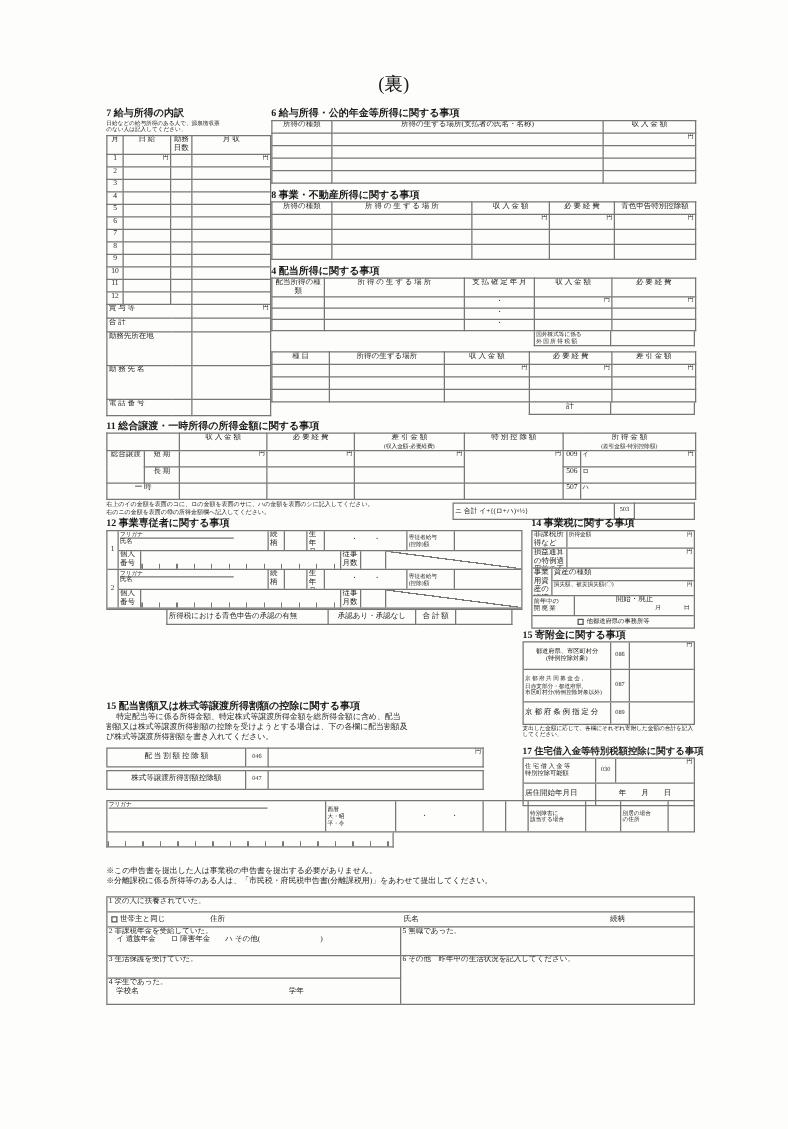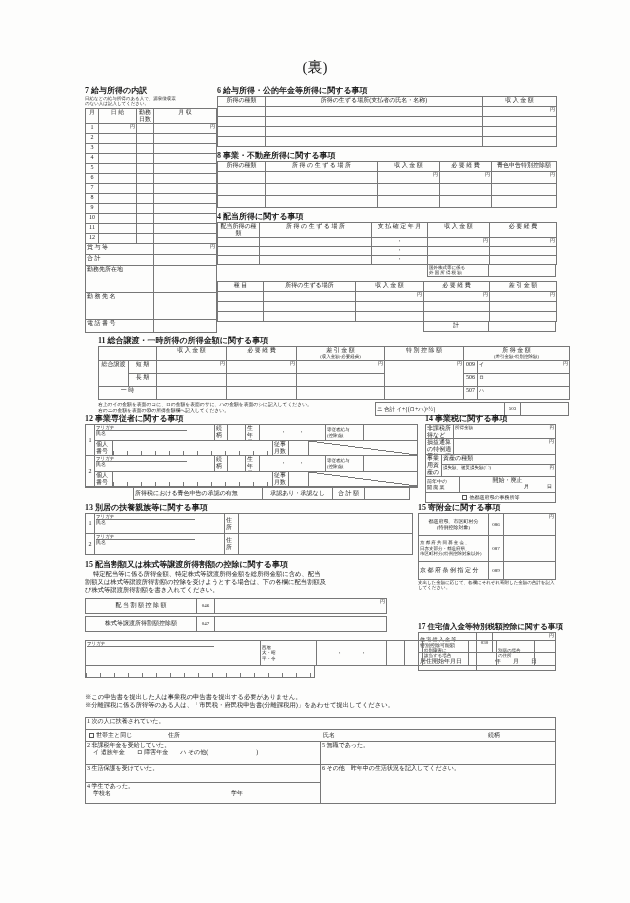--- a/index.html
+++ b/index.html
@@ -348,21 +348,21 @@
             </tr>
       </tbody>
         </table>
       <div class="flex" style="margin-left:206px">
         <div class="cell c" style="width:66px;height:10px;border:1px solid #777;border-top:none">計</div>
         <div class="cell" style="width:67px;height:10px;border:1px solid #777;border-top:none;border-left:none"></div>
       </div>
     </div>
   </div>
 
-  <div class="abs" style="left:98px;top:336px;width:471px">
+  <div class="abs" style="left:85px;top:336px;width:471px">
     <div class="h">11 総合譲渡・一時所得の所得金額に関する事項</div>
     <table class="t">
       <colgroup>
           <col style="width:30px">
           <col style="width:28px">
           <col style="width:70px">
           <col style="width:70px">
           <col style="width:88px">
           <col style="width:79px">
           <col style="width:14px">
@@ -540,43 +540,20 @@
           </div>
         </div>
       </div>
       <div class="flex ac jc" style="height:9px">
         <span class="chk"></span>
         <span class="tiny">他都道府県の事務所等</span>
       </div>
     </div>
   </div>
 
-  <div class="abs" style="left:85px;top:503px;width:328px">
-    <div class="h">13 別居の扶養親族等に関する事項</div>
-    <div class="box">
-      <div class="flex bb" style="height:20px">
-        <div class="cell br c flex ac jc" style="width:9px">1</div>
-        <div class="cell br col" style="width:130px">
-          <div class="t4 bb" style="width:78%">フリガナ</div>
-          <div class="tiny">氏名</div>
-        </div>
-        <div class="cell br t4 flex ac" style="width:14px">住所</div>
-        <div class="cell f1"></div>
-      </div>
-      <div class="flex" style="height:20px">
-        <div class="cell br c flex ac jc" style="width:9px">2</div>
-        <div class="cell br col" style="width:130px">
-          <div class="t4 bb" style="width:78%">フリガナ</div>
-          <div class="tiny">氏名</div>
-        </div>
-        <div class="cell br t4 flex ac" style="width:14px">住所</div>
-        <div class="cell f1"></div>
-      </div>
-    </div>
-  </div>
 
   <div class="abs" style="left:418px;top:503px;width:138px">
     <div class="h">15 寄附金に関する事項</div>
     <div class="box">
       <div class="flex bb" style="height:22px">
         <div class="cell br col jc c" style="width:70px">
           <div class="tiny">都道府県、市区町村分</div>
           <div class="tiny">(特例控除対象)</div>
         </div>
         <div class="cell br code flex ac jc" style="width:15px">086</div>
@@ -616,21 +593,21 @@
           <span class="yen">円</span>
         </div>
     </div>
     <div class="flex" style="margin-top:2px;height:16px">
       <div class="cell box flex ac jc" style="width:112px">株式等譲渡所得割額控除額</div>
       <div class="cell box code flex ac jc" style="width:18px;border-left:none">047</div>
       <div class="cell box" style="flex:1;border-left:none"></div>
     </div>
   </div>
 
-  <div class="abs" style="left:418px;top:622px;width:138px">
+  <div class="abs" style="left:418px;top:596px;width:138px">
     <div class="h" style="font-size:7.5px">17 住宅借入金等特別税額控除に関する事項</div>
     <div class="box">
       <div class="flex bb" style="height:20px">
         <div class="cell br col jc" style="width:58px">
           <div class="tiny">住 宅 借 入 金 等</div>
           <div class="tiny">特別控除可能額</div>
         </div>
         <div class="cell br code flex ac jc" style="width:16px">030</div>
         <div class="cell f1">
             <span class="yen">円</span>

